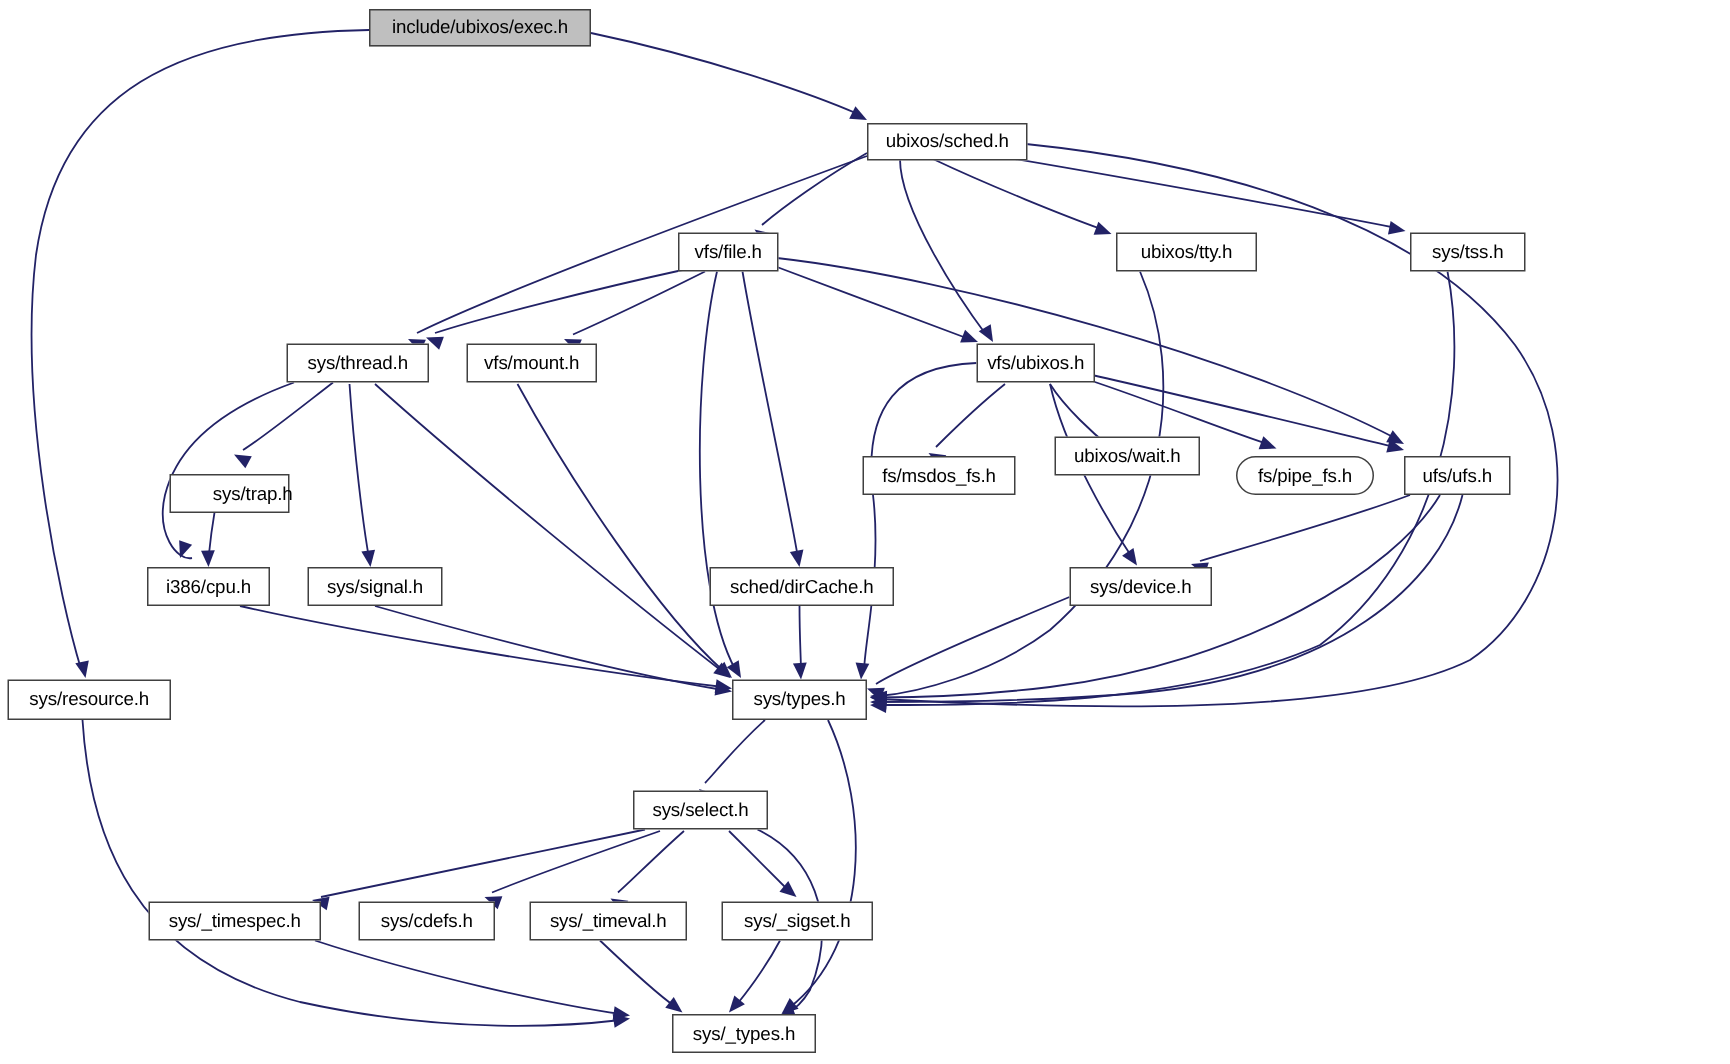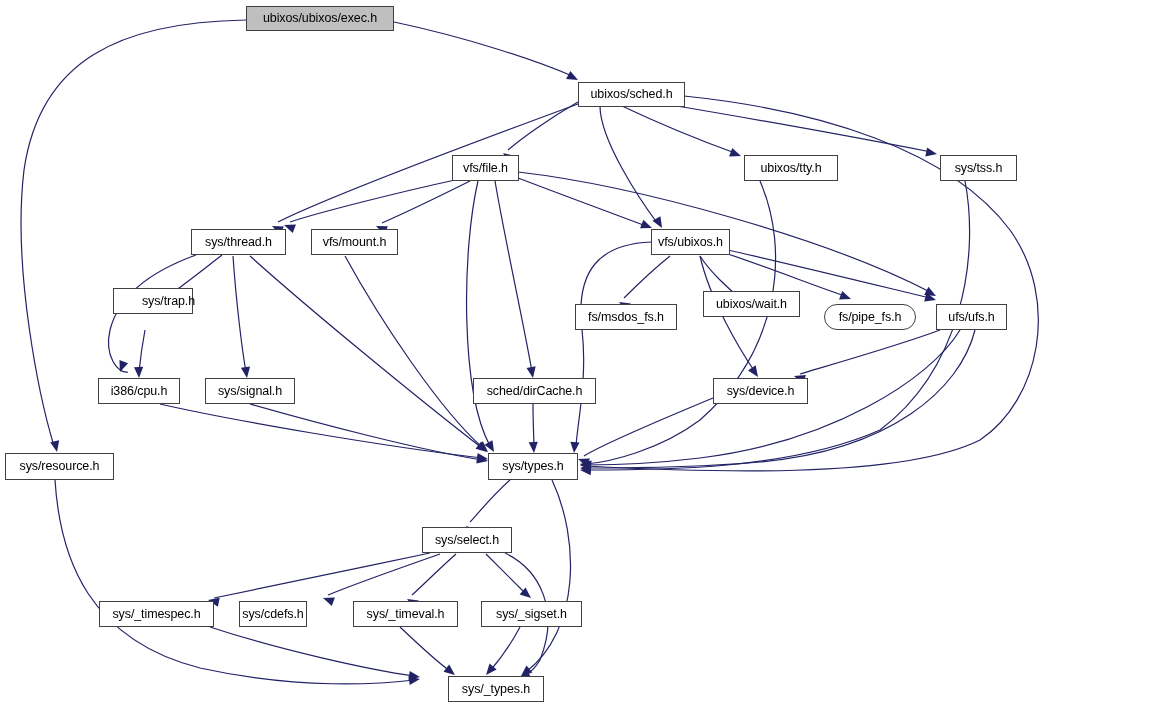--- a/index.html
+++ b/index.html
@@ -137,21 +137,21 @@
       <polygon points="0,0 -11,-4.6 -11,4.6" fill="#222266" transform="translate(420,677) rotate(8)"></polygon>
       <path d="M 400,627 C 420,646 440,664 450,671" fill="none" stroke="#222266" stroke-width="1.2"></path>
       <polygon points="0,0 -11,-4.6 -11,4.6" fill="#222266" transform="translate(455,675) rotate(38)"></polygon>
       <path d="M 520,627 C 510,646 496,664 490,671" fill="none" stroke="#222266" stroke-width="1.2"></path>
       <polygon points="0,0 -11,-4.6 -11,4.6" fill="#222266" transform="translate(486,675) rotate(130)"></polygon>
       <path d="M 55,480 C 60,560 90,640 200,668 C 300,690 380,684 414,680" fill="none" stroke="#222266" stroke-width="1.2"></path>
       <polygon points="0,0 -11,-4.6 -11,4.6" fill="#222266" transform="translate(420,679) rotate(352)"></polygon>
     </svg>
   <div id="node-layer">
       <div class="node root" style="left: 246px; top: 6px; width: 148px; height: 25px;">
-        <span class="node-label">ubixos/ubixos/exec.h</span>
+        <span class="node-label">include/ubixos/exec.h</span>
       </div>
       <div class="node" style="left: 578px; top: 82px; width: 107px; height: 25px;">
         <span class="node-label">ubixos/sched.h</span>
       </div>
       <div class="node" style="left: 452px; top: 155px; width: 67px; height: 26px;">
         <span class="node-label">vfs/file.h</span>
       </div>
       <div class="node" style="left: 731px; top: 155px; width: 94px; height: 26px; margin-left: 13px;">
         <span class="node-label">ubixos/tty.h</span>
       </div>
@@ -160,21 +160,21 @@
       </div>
       <div class="node" style="left: 191px; top: 229px; width: 95px; height: 26px;">
         <span class="node-label">sys/thread.h</span>
       </div>
       <div class="node" style="left: 311px; top: 229px; width: 87px; height: 26px;">
         <span class="node-label">vfs/mount.h</span>
       </div>
       <div class="node" style="left: 651px; top: 229px; width: 79px; height: 26px;">
         <span class="node-label">vfs/ubixos.h</span>
       </div>
-      <div class="node" style="left: 113px; top: 288px; width: 80px; height: 26px; padding-left: 31px;">
+      <div class="node" style="left: 113px; top: 316px; width: 80px; height: 26px; padding-left: 31px;">
         <span class="node-label">sys/trap.h</span>
       </div>
       <div class="node" style="left: 575px; top: 304px; width: 102px; height: 26px;">
         <span class="node-label">fs/msdos_fs.h</span>
       </div>
       <div class="node" style="left: 703px; top: 291px; width: 97px; height: 26px;">
         <span class="node-label">ubixos/wait.h</span>
       </div>
       <div class="node" style="left: 824px; top: 304px; width: 92px; height: 26px; border-radius: 13px;">
         <span class="node-label">fs/pipe_fs.h</span>
@@ -199,21 +199,21 @@
       </div>
       <div class="node" style="left: 488px; top: 453px; width: 90px; height: 27px;">
         <span class="node-label">sys/types.h</span>
       </div>
       <div class="node" style="left: 422px; top: 527px; width: 90px; height: 26px;">
         <span class="node-label">sys/select.h</span>
       </div>
       <div class="node" style="left: 99px; top: 601px; width: 115px; height: 26px;">
         <span class="node-label">sys/_timespec.h</span>
       </div>
-      <div class="node" style="left: 239px; top: 601px; width: 68px; height: 26px;">
+      <div class="node" style="left: 239px; top: 601px; width: 91px; height: 26px;">
         <span class="node-label">sys/cdefs.h</span>
       </div>
       <div class="node" style="left: 353px; top: 601px; width: 105px; height: 26px;">
         <span class="node-label">sys/_timeval.h</span>
       </div>
       <div class="node" style="left: 481px; top: 601px; width: 101px; height: 26px;">
         <span class="node-label">sys/_sigset.h</span>
       </div>
       <div class="node" style="left: 420px; top: 676px; width: 96px; height: 26px; margin-left: 28px;">
         <span class="node-label">sys/_types.h</span>

